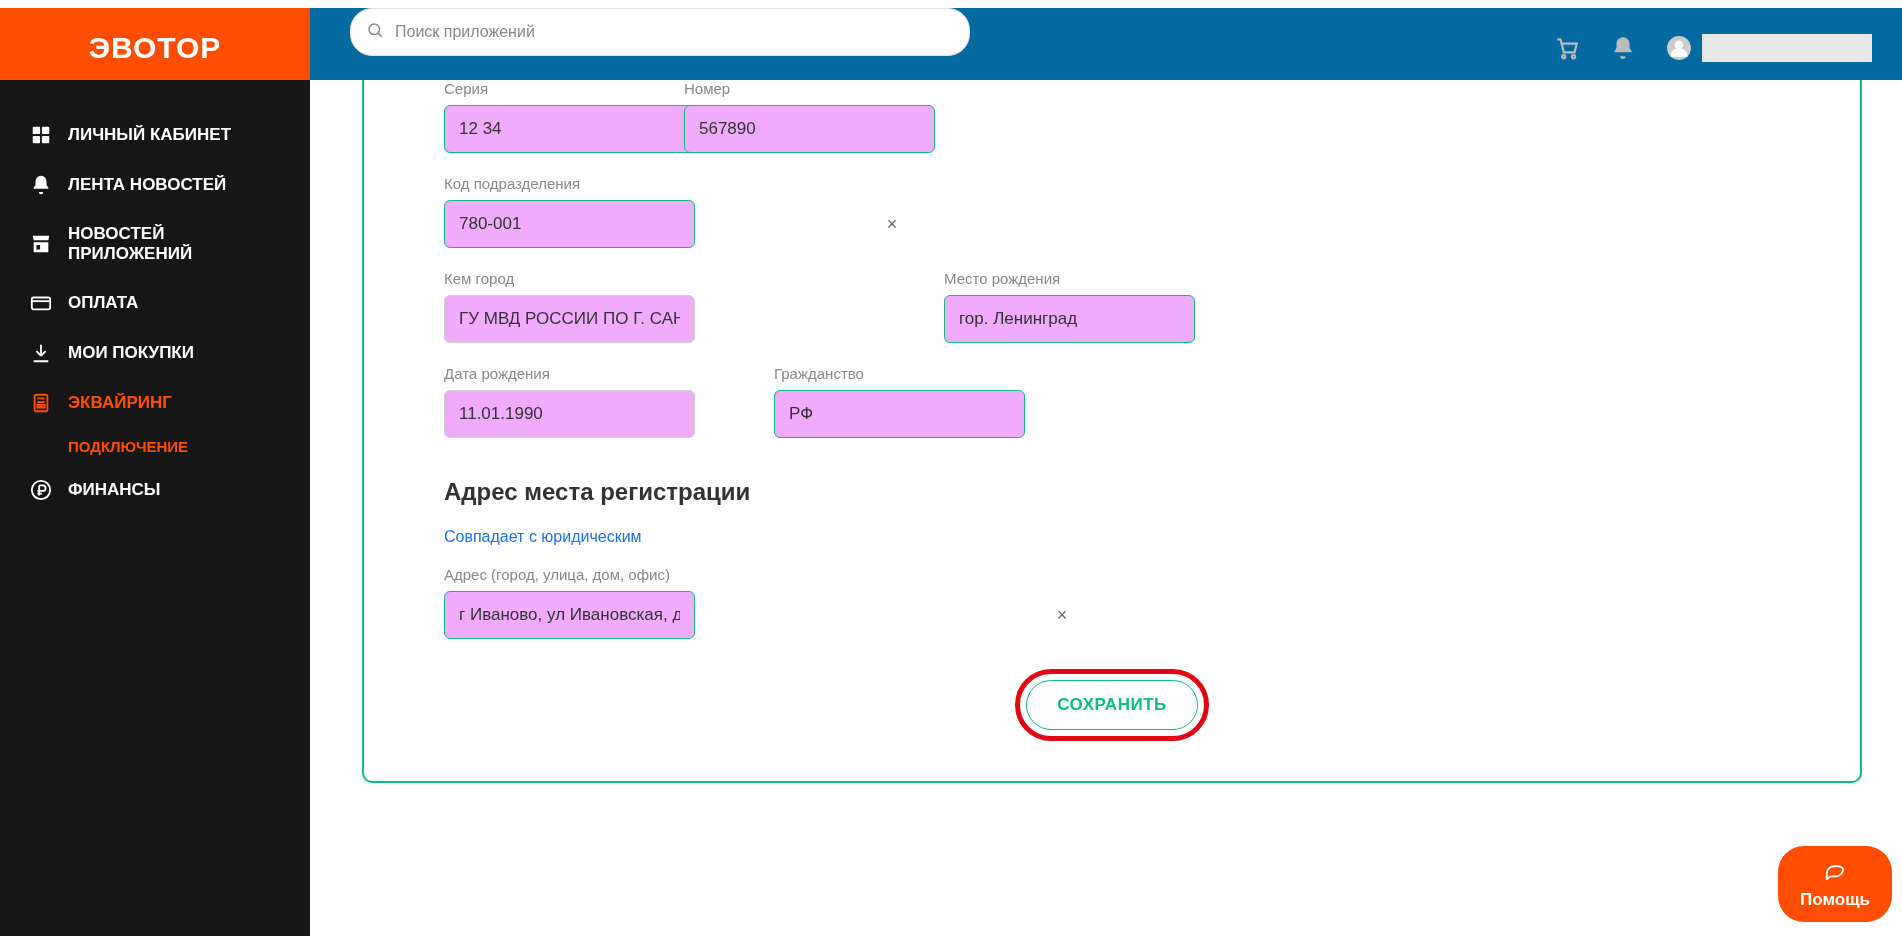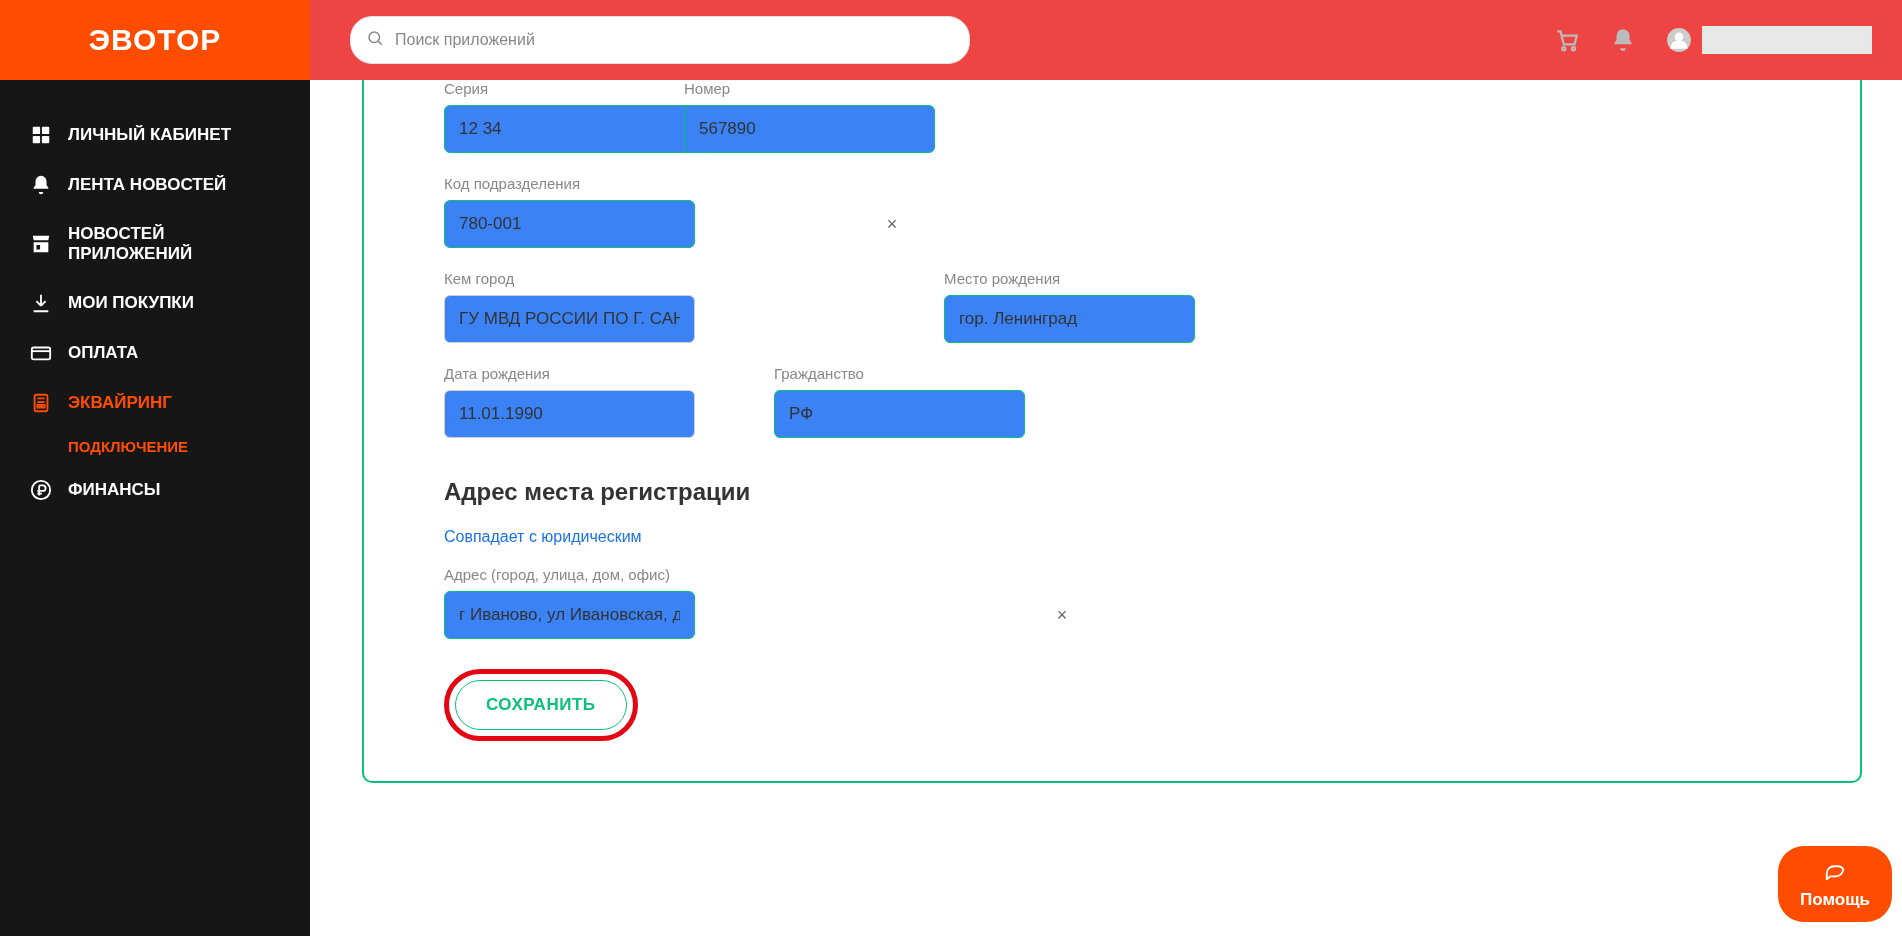--- a/index.html
+++ b/index.html
@@ -1,18 +1,18 @@
 <!DOCTYPE html>
 <html><head>
 <meta charset="utf-8">
 <style>
 * { box-sizing: border-box; margin: 0; padding: 0; }
 body { font-family: Arial, Helvetica, sans-serif; background: #fff; color: #333; overflow: hidden; width: 1902px; height: 936px; position: relative; }
 
-.header { position: absolute; top: 0; left: 0; right: 0; height: 80px; display: flex; align-items: center; background: #ef4444; }
+.header { position: absolute; top: 8px; left: 0; right: 0; height: 80px; display: flex; background: #0369a1; }
 .logo-block { width: 310px; height: 80px; background: #ff4d00; display: flex; align-items: center; justify-content: center; color: #fff; font-weight: 800; font-size: 30px; letter-spacing: 1px; }
 .search-wrap { margin-left: 40px; flex: 0 0 620px; position: relative; }
 .search-input { width: 100%; height: 48px; border: 1px solid #e0e0e0; border-radius: 22px; padding: 0 18px 0 44px; font-size: 16px; color: #666; }
 .search-input::placeholder { color: #888; }
 .search-icon { position: absolute; left: 16px; top: 13px; width: 18px; height: 18px; color: #888; }
 .header-right { margin-left: auto; display: flex; align-items: center; gap: 30px; padding-right: 30px; }
 .hicon { width: 26px; height: 26px; color: #bbb; }
 .user-block { display: flex; align-items: center; gap: 10px; }
 .user-masked { width: 170px; height: 28px; background: #e8e8e8; }
 
@@ -21,32 +21,32 @@
 .nav-item.active { color: #ff4d00; }
 .nav-icon { width: 22px; height: 22px; flex-shrink: 0; }
 .nav-sub { padding: 10px 30px 10px 68px; font-size: 15px; font-weight: 600; color: #fff; cursor: pointer; }
 .nav-sub.active { color: #ff4d00; }
 
 .main { position: absolute; top: 80px; left: 310px; right: 0; bottom: 0; overflow: hidden; background: #fff; }
 .form-card { position: absolute; top: 0; left: 52px; right: 40px; border: 2px solid #0bc07d; border-top: none; border-radius: 0 0 10px 10px; padding: 0 80px 40px 80px; }
 .form-row { display: flex; gap: 30px; margin-bottom: 22px; flex-wrap: wrap; }
 .field { display: flex; flex-direction: column; gap: 8px; }
 .field-label { font-size: 15px; color: #888; }
-.field input { height: 48px; border: 1px solid #0bc07d; border-radius: 6px; padding: 0 14px; font-size: 17px; color: #333; background: #3b82f6; }
+.field input { height: 48px; border: 1px solid #0bc07d; border-radius: 6px; padding: 0 14px; font-size: 17px; color: #333; background: #f0abfc; }
 .field.gray input { border: 1px solid #d0d0d0; }
 .input-wrap { position: relative; }
 .clear-btn { position: absolute; right: 12px; top: 14px; width: 20px; height: 20px; color: #666; background: none; border: none; cursor: pointer; font-size: 18px; line-height: 1; }
 
 .section-title { font-size: 24px; font-weight: 700; margin: 40px 0 22px 0; }
 .link-btn { color: #1a73e8; font-size: 16px; background: none; border: none; cursor: pointer; margin-bottom: 20px; }
 .checkbox-row { display: flex; align-items: center; gap: 10px; margin-top: 16px; }
 .checkbox-row input[type=checkbox] { width: 18px; height: 18px; }
 .checkbox-row label { font-size: 16px; color: #555; }
 
-.save-wrap { display: flex; justify-content: flex-start; margin-top: 30px; }
+.save-wrap { display: flex; justify-content: center; margin-top: 30px; }
 .save-highlight { border: 5px solid #e30613; border-radius: 40px; padding: 6px; }
 .save-btn { background: #fff; border: 1px solid #0bc07d; color: #0bc07d; font-size: 17px; font-weight: 600; padding: 14px 30px; border-radius: 26px; cursor: pointer; letter-spacing: 0.5px; }
 
 .help-fab { position: absolute; right: 10px; bottom: 14px; background: #ff4d00; color: #fff; border: none; border-radius: 26px; padding: 12px 22px; font-size: 17px; font-weight: 600; cursor: pointer; display: flex; align-items: center; gap: 10px; flex-direction: column; }
 .help-fab svg { width: 22px; height: 22px; }
 </style>
 </head>
 <body>
 
 <div class="header">
@@ -95,30 +95,30 @@
     <span>ЛЕНТА НОВОСТЕЙ</span>
   </div>
   <div class="nav-item">
     <svg class="nav-icon" viewBox="0 0 24 24" fill="currentColor">
         <path d="M3 3h18l-1 5H4L3 3zm1 7h16v11H4V10zm3 3v5h4v-5H7z"></path>
       </svg>
     <span>НОВОСТЕЙ ПРИЛОЖЕНИЙ</span>
   </div>
   <div class="nav-item">
     <svg class="nav-icon" viewBox="0 0 24 24" fill="none" stroke="currentColor" stroke-width="2">
-        <path d="M12 3v12m0 0l-5-5m5 5l5-5M4 21h16"></path>
-      </svg>
-    <span>МОИ ПОКУПКИ</span>
-  </div>
-  <div class="nav-item">
-    <svg class="nav-icon" viewBox="0 0 24 24" fill="none" stroke="currentColor" stroke-width="2">
         <rect x="2" y="6" width="20" height="13" rx="2"></rect>
         <line x1="2" y1="10" x2="22" y2="10"></line>
       </svg>
     <span>ОПЛАТА</span>
+  </div>
+  <div class="nav-item">
+    <svg class="nav-icon" viewBox="0 0 24 24" fill="none" stroke="currentColor" stroke-width="2">
+        <path d="M12 3v12m0 0l-5-5m5 5l5-5M4 21h16"></path>
+      </svg>
+    <span>МОИ ПОКУПКИ</span>
   </div>
   <div class="nav-item active">
     <svg class="nav-icon" viewBox="0 0 24 24" fill="none" stroke="currentColor" stroke-width="2">
         <rect x="5" y="3" width="14" height="18" rx="2"></rect>
         <line x1="8" y1="7" x2="16" y2="7"></line>
         <line x1="8" y1="11" x2="16" y2="11"></line>
         <rect x="8" y="14" width="3" height="3"></rect>
         <rect x="13" y="14" width="3" height="3"></rect>
       </svg>
     <span>ЭКВАЙРИНГ</span>

